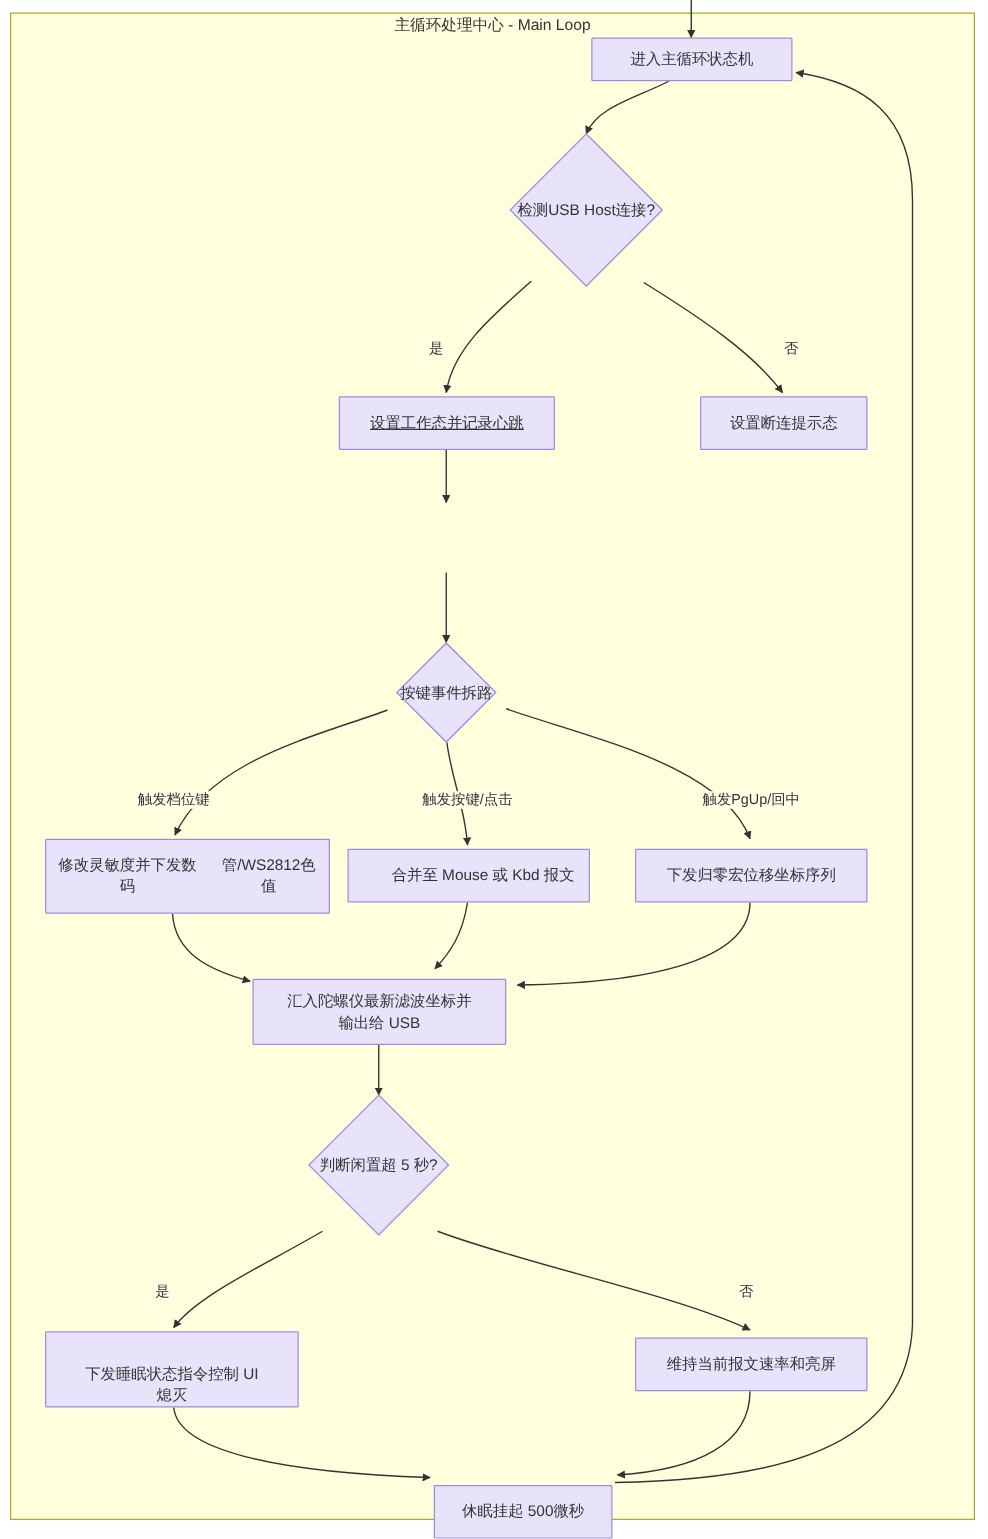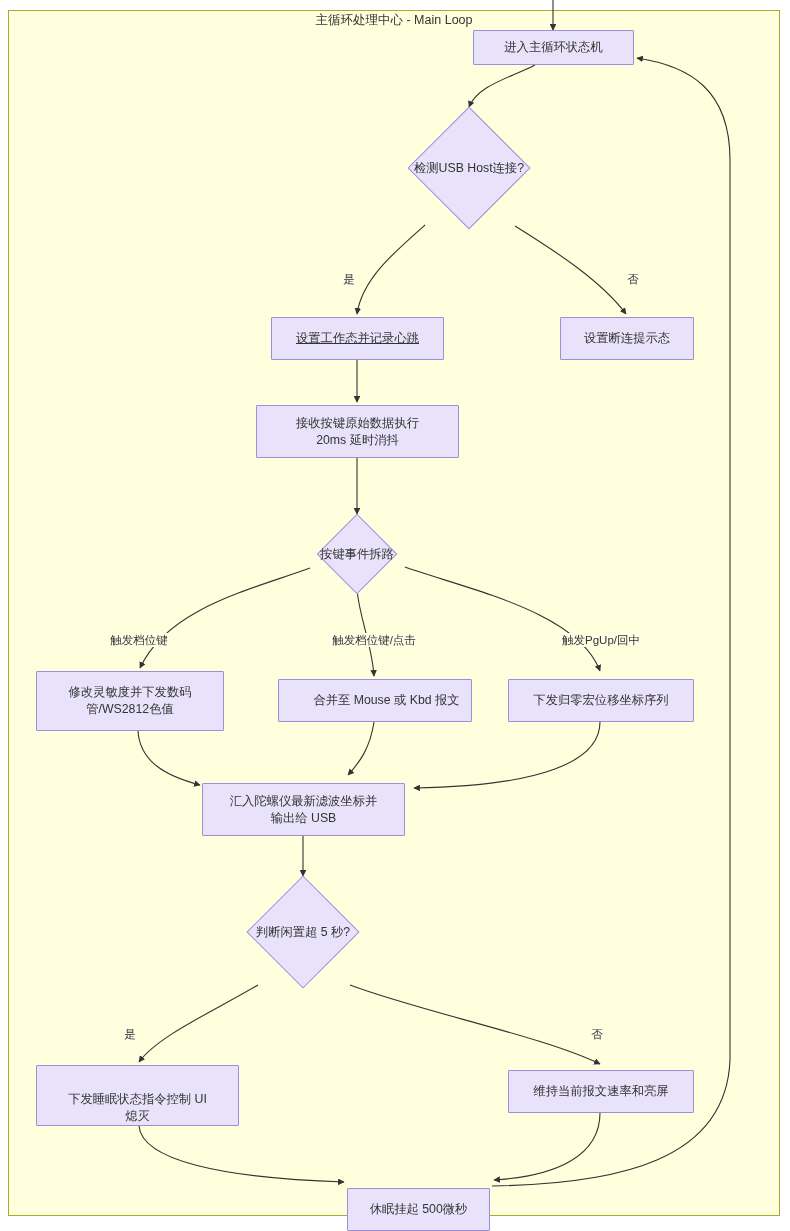--- a/index.html
+++ b/index.html
@@ -162,31 +162,27 @@
   </div>
 
   <div class="node rect" style="left:271px; top:317px; width:173px; height:43px;text-decoration:underline;">
     <span class="node-label">设置工作态并记录心跳</span>
   </div>
 
   <div class="node rect" style="left:560px; top:317px; width:134px; height:43px;">
     <span class="node-label">设置断连提示态</span>
   </div>
 
-  <div class="node rect" style="left:256px; top:405px; width:203px; height:53px; flex-direction:column;">
-    <span class="node-label">接收按键原始数据执行</span>
-    <span class="node-label">20ms 延时消抖</span>
-  </div>
 
   <div class="node diamond-wrap" style="left:292px; top:515px; width:130px; height:78px;">
     <div class="diamond-shape" style="width:55px; height:55px;"></div>
     <span class="diamond-label">按键事件拆路</span>
   </div>
 
-  <div class="node rect" style="left:36px; top:671px; width:188px; height:60px; flex-direction:column;">
+  <div class="node rect" style="left:36px; top:671px; width:228px; height:60px; flex-direction:row;">
     <span class="node-label">修改灵敏度并下发数码</span>
     <span class="node-label">管/WS2812色值</span>
   </div>
 
   <div class="node rect" style="left:278px; top:679px; width:194px; height:43px;padding-left:23px;">
     <span class="node-label">合并至 Mouse 或 Kbd 报文</span>
   </div>
 
   <div class="node rect" style="left:508px; top:679px; width:186px; height:43px;">
     <span class="node-label">下发归零宏位移坐标序列</span>
@@ -211,18 +207,18 @@
     <span class="node-label">维持当前报文速率和亮屏</span>
   </div>
 
   <div class="node rect" style="left:347px; top:1162px; width:143px; height:43px;margin-top:26px;">
     <span class="node-label">休眠挂起 500微秒</span>
   </div>
 
   <div class="edge-label" style="left:349px; top:272px;">是</div>
   <div class="edge-label" style="left:633px; top:272px;">否</div>
   <div class="edge-label" style="left:139px; top:633px;">触发档位键</div>
-  <div class="edge-label" style="left:374px; top:633px;">触发档位键/点击</div>
+  <div class="edge-label" style="left:374px; top:633px;">触发按键/点击</div>
   <div class="edge-label" style="left:601px; top:633px;">触发PgUp/回中</div>
   <div class="edge-label" style="left:130px; top:1027px;">是</div>
   <div class="edge-label" style="left:597px; top:1027px;">否</div>
 
 </div>
 
 </body></html>

